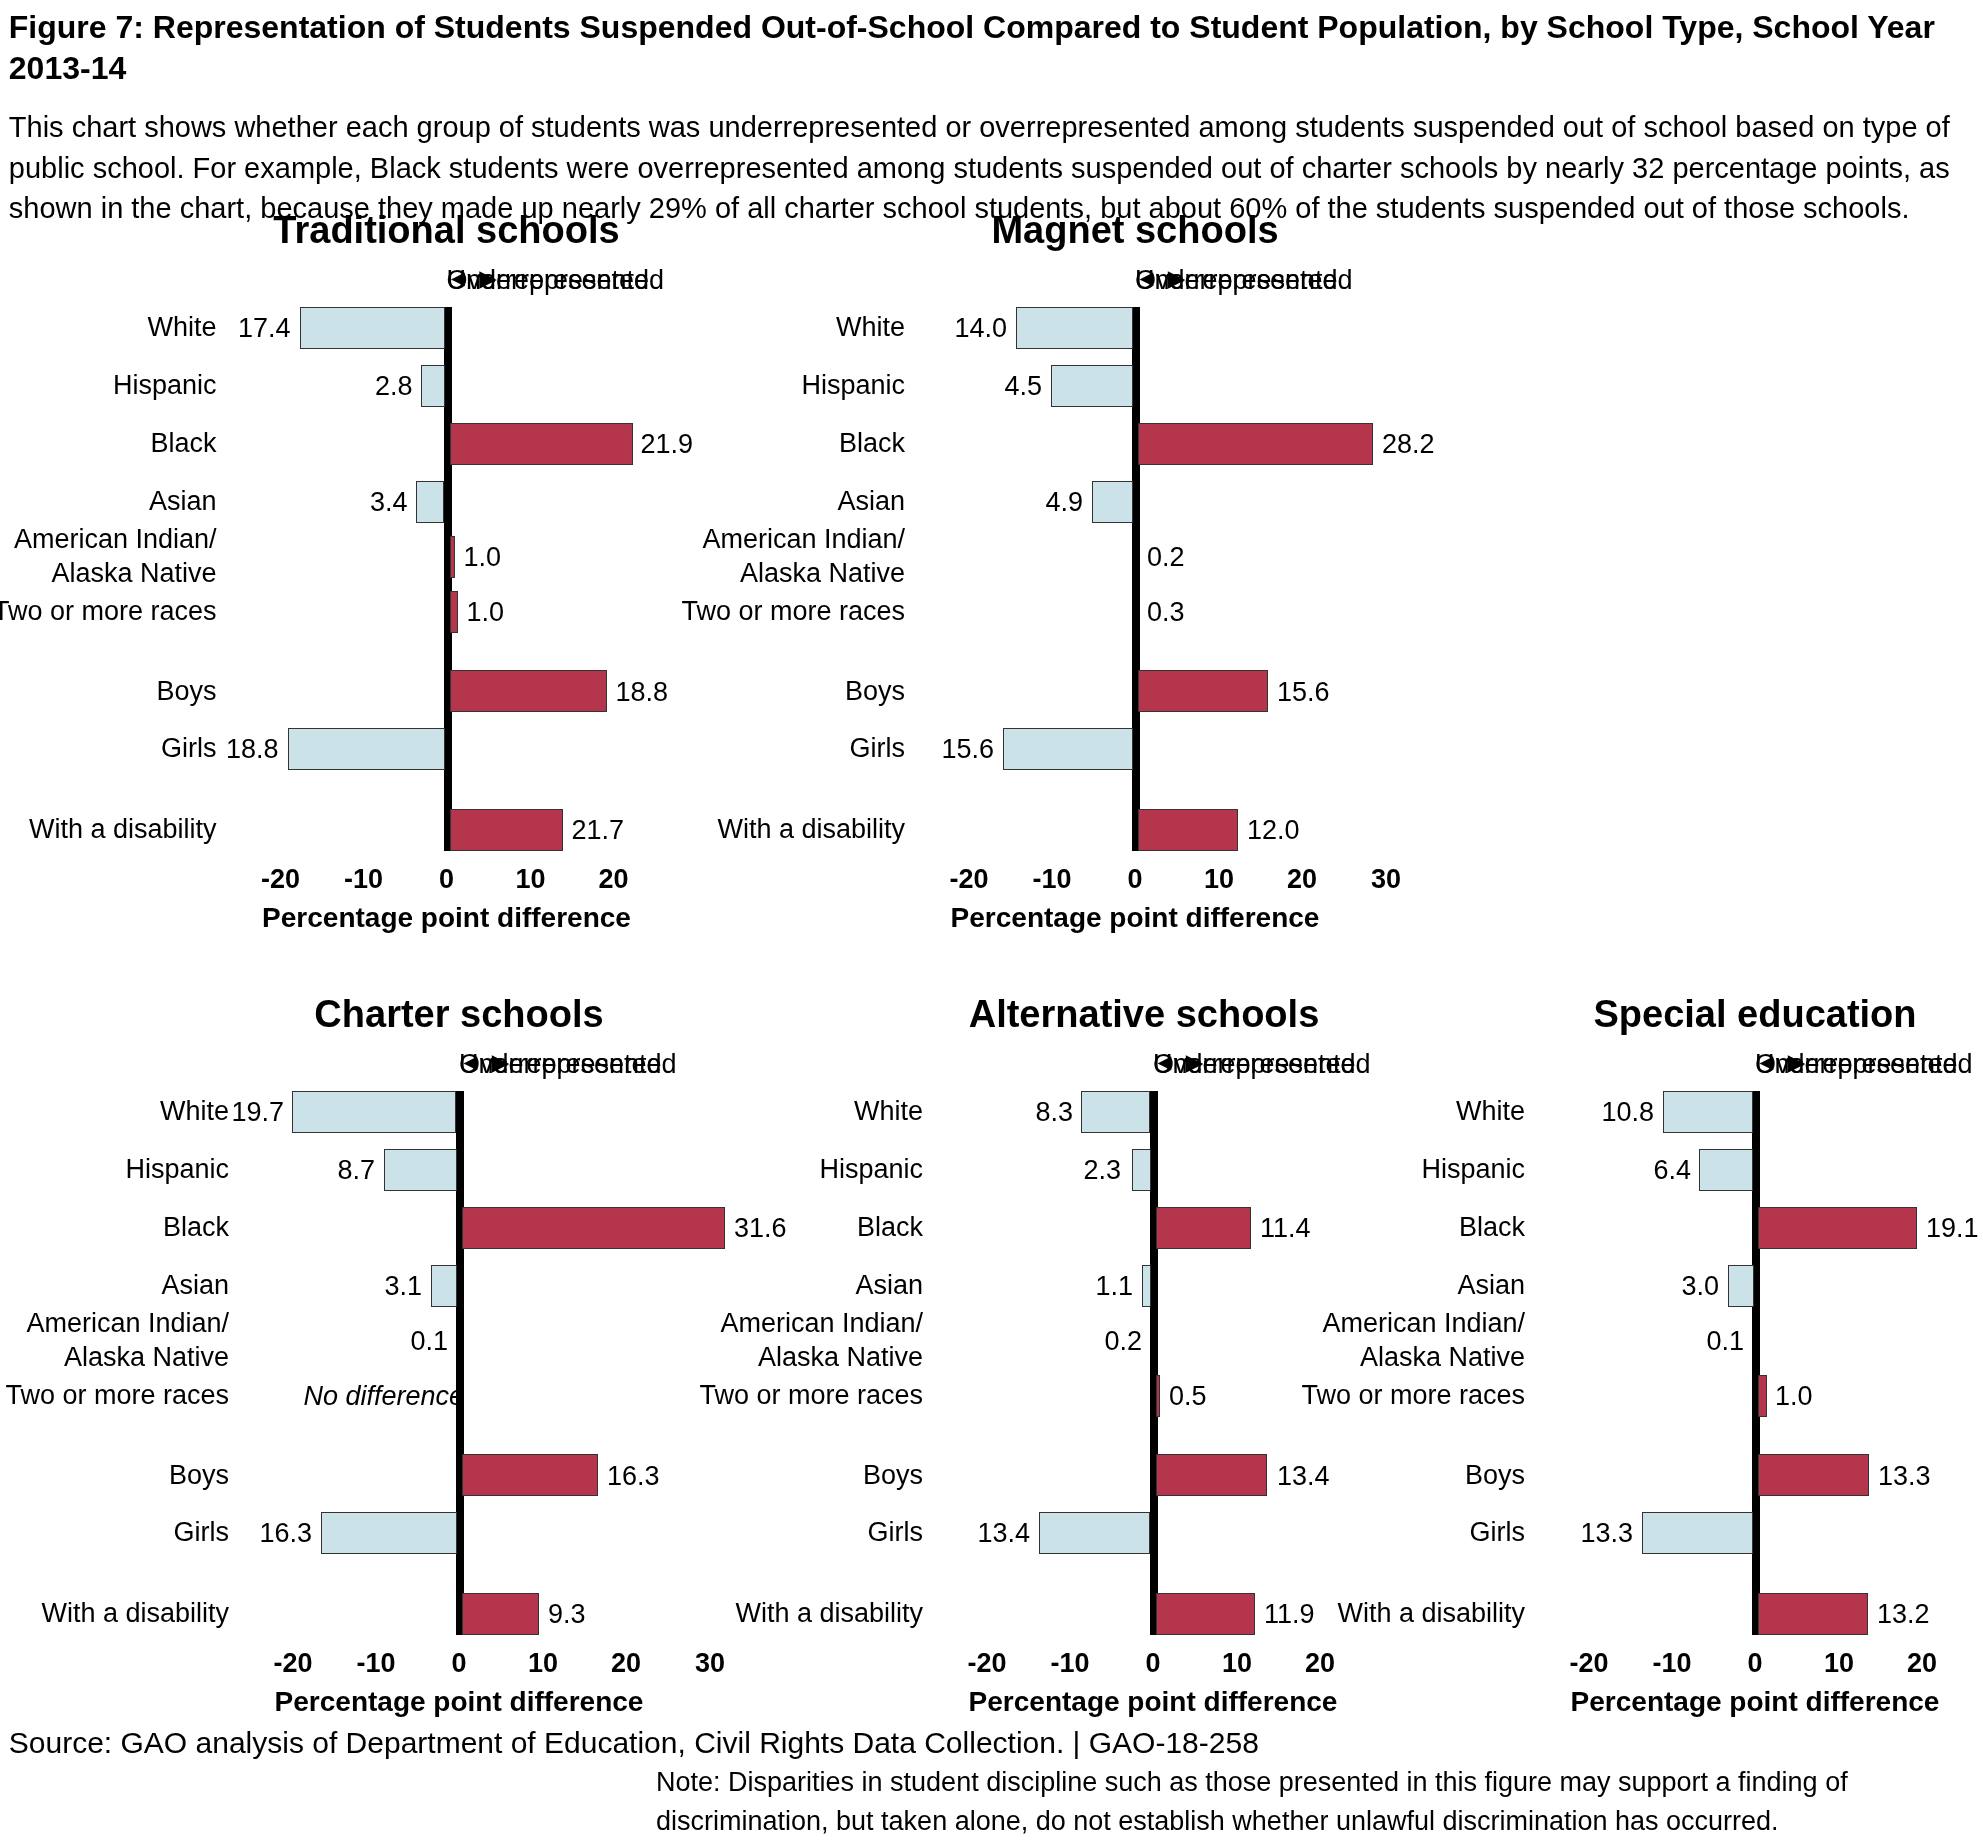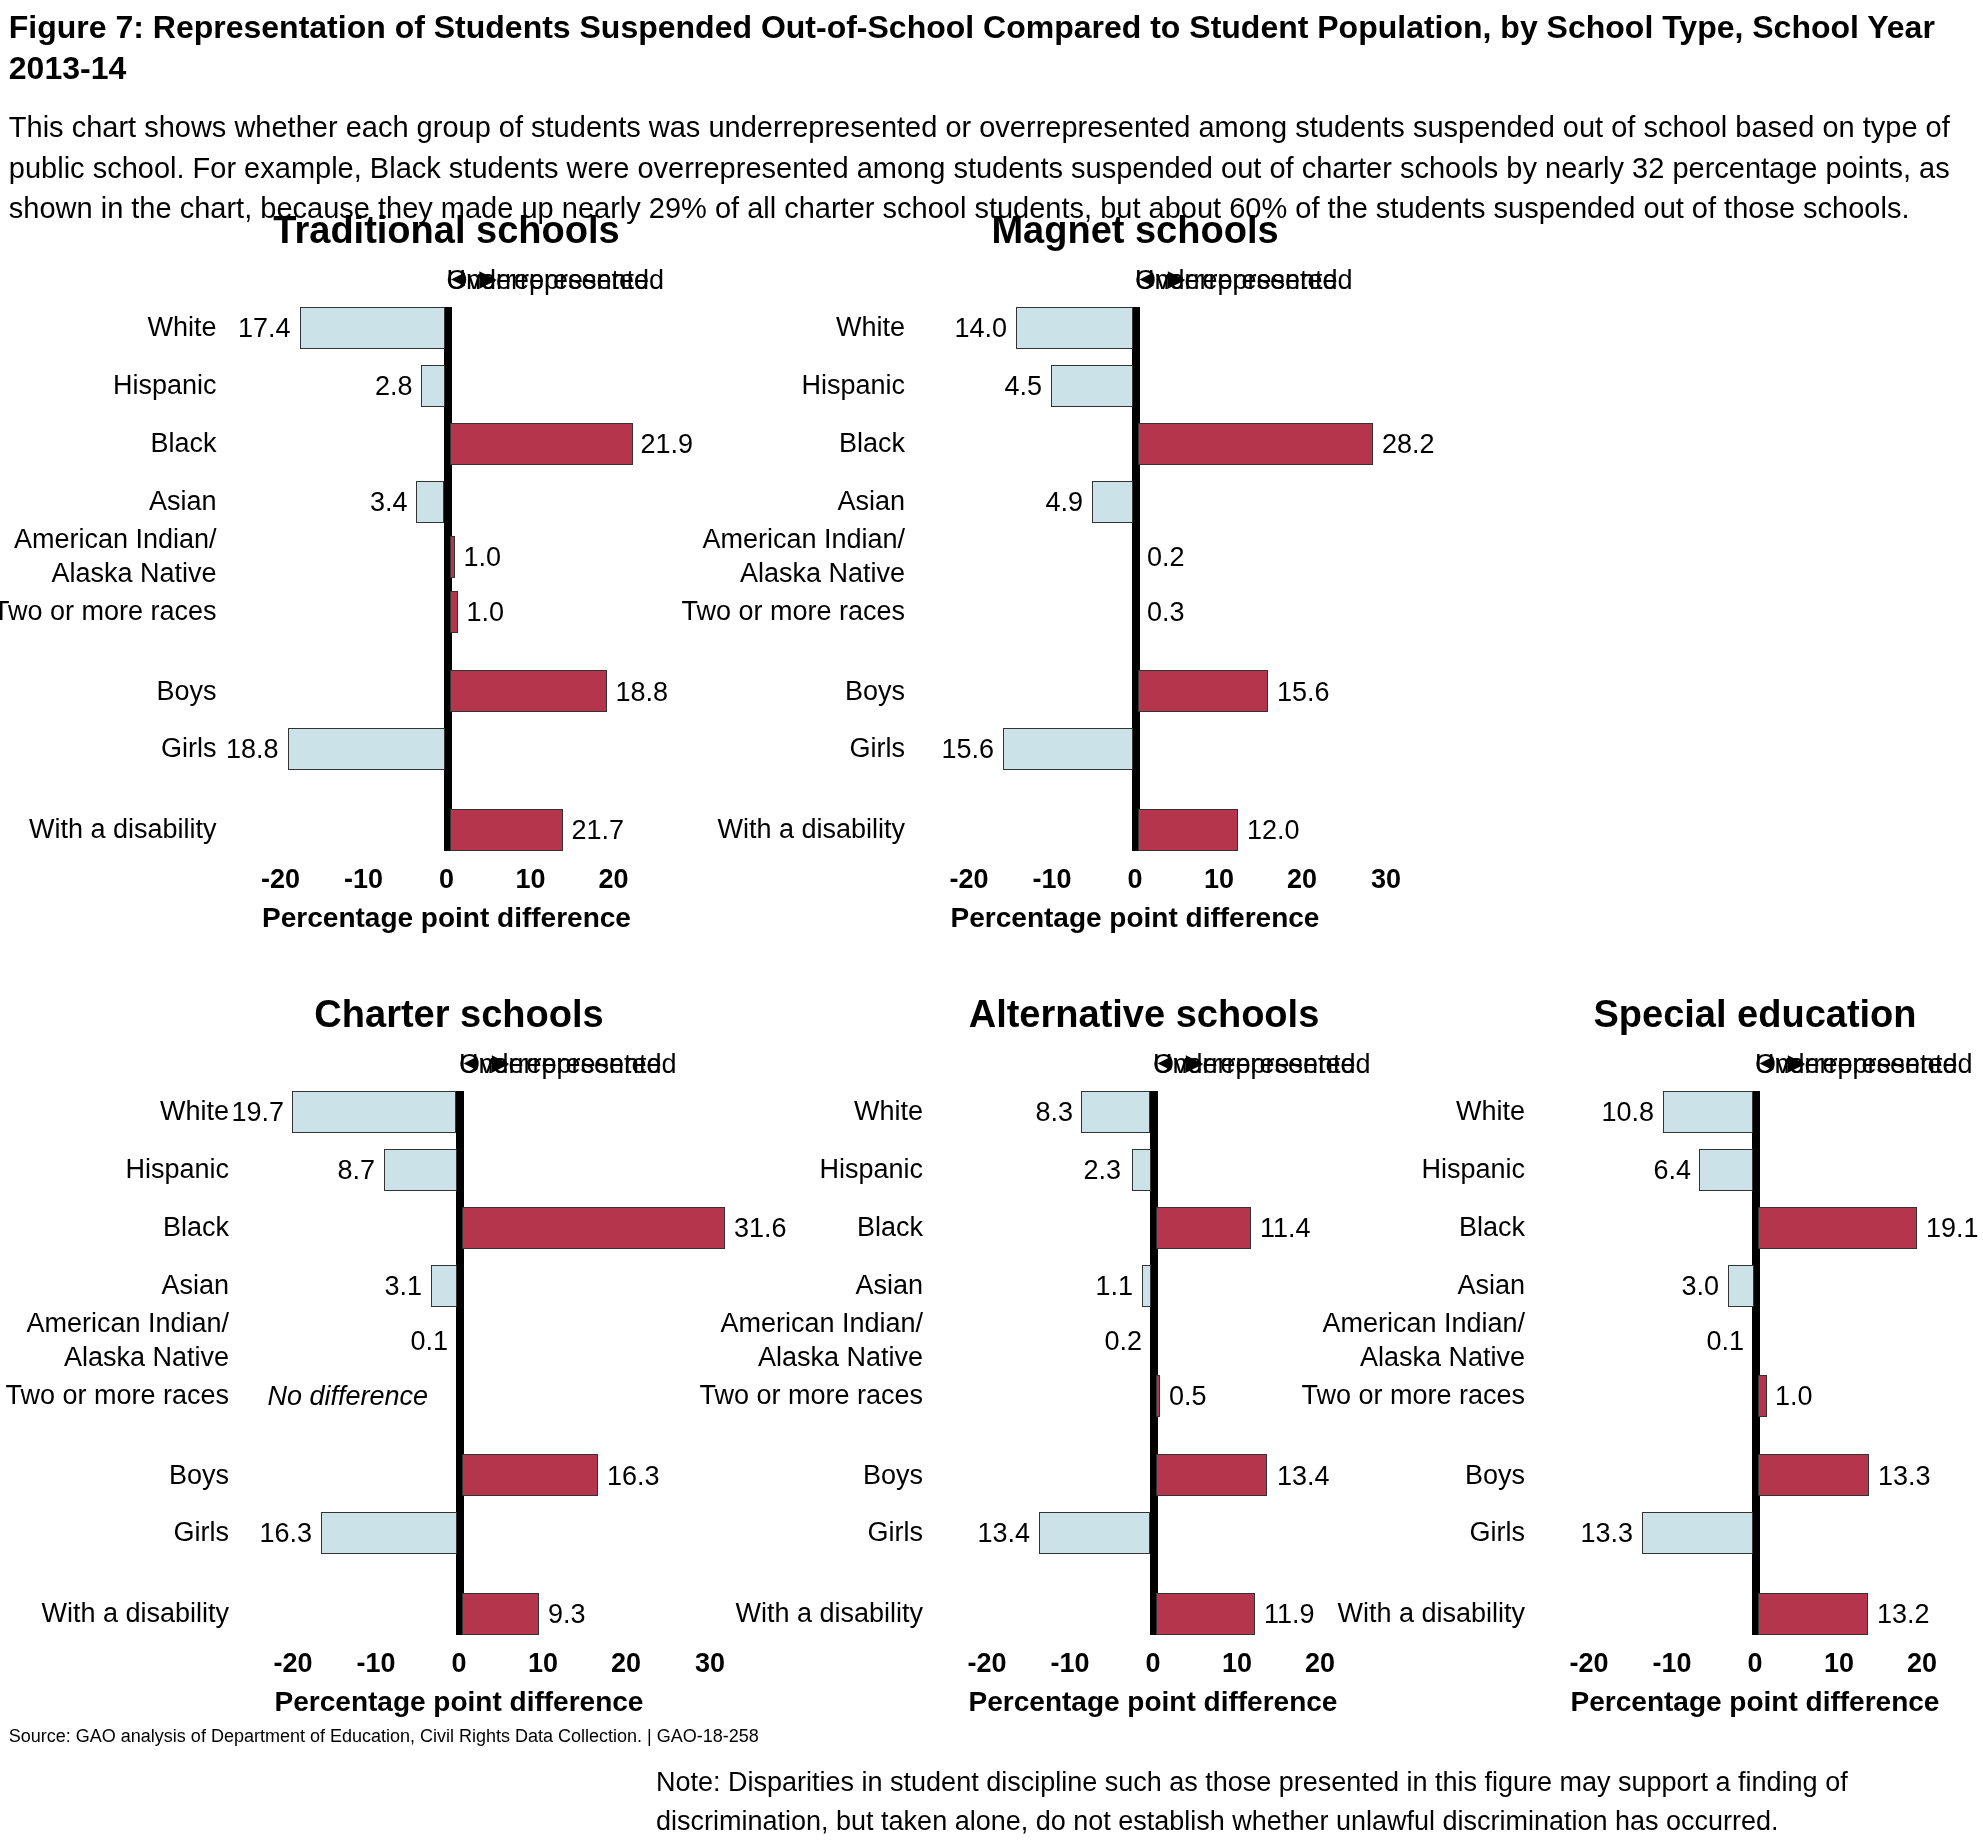--- a/index.html
+++ b/index.html
@@ -2,21 +2,21 @@
 <html style="font-size:14px"><head>
 <meta charset="utf-8">
 <style>
   html,body{margin:0;padding:0;background:#ffffff;}
   body{width:1984px;height:1847px;position:relative;overflow:hidden;
        font-family:"Liberation Sans","DejaVu Sans",sans-serif;color:#000;}
   .fig-title{position:absolute;left:8.8px;top:7px;width:1940px;
              font-size:32px;font-weight:bold;line-height:1.28;}
   .fig-desc{position:absolute;left:8.8px;top:107px;width:1962px;
             font-size:29px;line-height:1.4;}
-  .fig-source{position:absolute;left:8.8px;top:1726px;font-size:18px;}
+  .fig-source{position:absolute;left:8.8px;top:1726px;font-size:30px;}
   .fig-note{position:absolute;left:656px;top:1763px;width:1290px;
             font-size:27px;line-height:1.45;}
   .charts{position:absolute;left:0;top:0;width:1984px;height:1847px;}
   .panel{position:absolute;}
   .panel *{position:absolute;}
   .p-title{font-size:38px;font-weight:bold;white-space:nowrap;
            transform:translate(-50%,-50%);}
   .p-header{font-size:27px;white-space:nowrap;transform:translate(-50%,-50%);}
   .p-header .arr{font-size:23px;letter-spacing:1.8px;}
   .cat-label{font-size:27px;text-align:right;white-space:pre-line;line-height:1.25;
@@ -141,21 +141,21 @@
       <div class="cat-label" style="left: 191px; top: 230px;">Black</div>
       <div class="bar" style="left: 424px; top: 209px; width: 263px; height: 42px; border-color: rgb(51, 51, 51); background: rgb(181, 53, 76);"></div>
       <div class="val-label val-pos" style="left: 696px; top: 230px;">31.6</div>
       <div class="cat-label" style="left: 191px; top: 288px;">Asian</div>
       <div class="bar" style="left: 393px; top: 267px; width: 25.5px; height: 42px; border-color: rgb(51, 51, 51); background: rgb(203, 227, 232);"></div>
       <div class="val-label val-neg" style="left: 384px; top: 288px;">3.1</div>
       <div class="cat-label" style="left: 191px; top: 343px;">American Indian/
 Alaska Native</div>
       <div class="val-label val-neg" style="left: 410px; top: 343px;">0.1</div>
       <div class="cat-label" style="left: 191px; top: 398px;">Two or more races</div>
-      <div class="val-label val-neg val-italic" style="left: 390px; top: 398px;">No difference</div>
+      <div class="val-label val-neg val-italic" style="left: 426px; top: 398px;">No difference</div>
       <div class="cat-label" style="left: 191px; top: 478px;">Boys</div>
       <div class="bar" style="left: 424px; top: 456px; width: 136px; height: 42px; border-color: rgb(51, 51, 51); background: rgb(181, 53, 76);"></div>
       <div class="val-label val-pos" style="left: 569px; top: 478px;">16.3</div>
       <div class="cat-label" style="left: 191px; top: 535px;">Girls</div>
       <div class="bar" style="left: 283px; top: 514px; width: 136px; height: 42px; border-color: rgb(51, 51, 51); background: rgb(203, 227, 232);"></div>
       <div class="val-label val-neg" style="left: 274px; top: 535px;">16.3</div>
       <div class="cat-label" style="left: 191px; top: 616px;">With a disability</div>
       <div class="bar" style="left: 424px; top: 595px; width: 77px; height: 42px; border-color: rgb(51, 51, 51); background: rgb(181, 53, 76);"></div>
       <div class="val-label val-pos" style="left: 510px; top: 616px;">9.3</div>
       <div class="tick" style="left: 255px; top: 665px;">-20</div>

